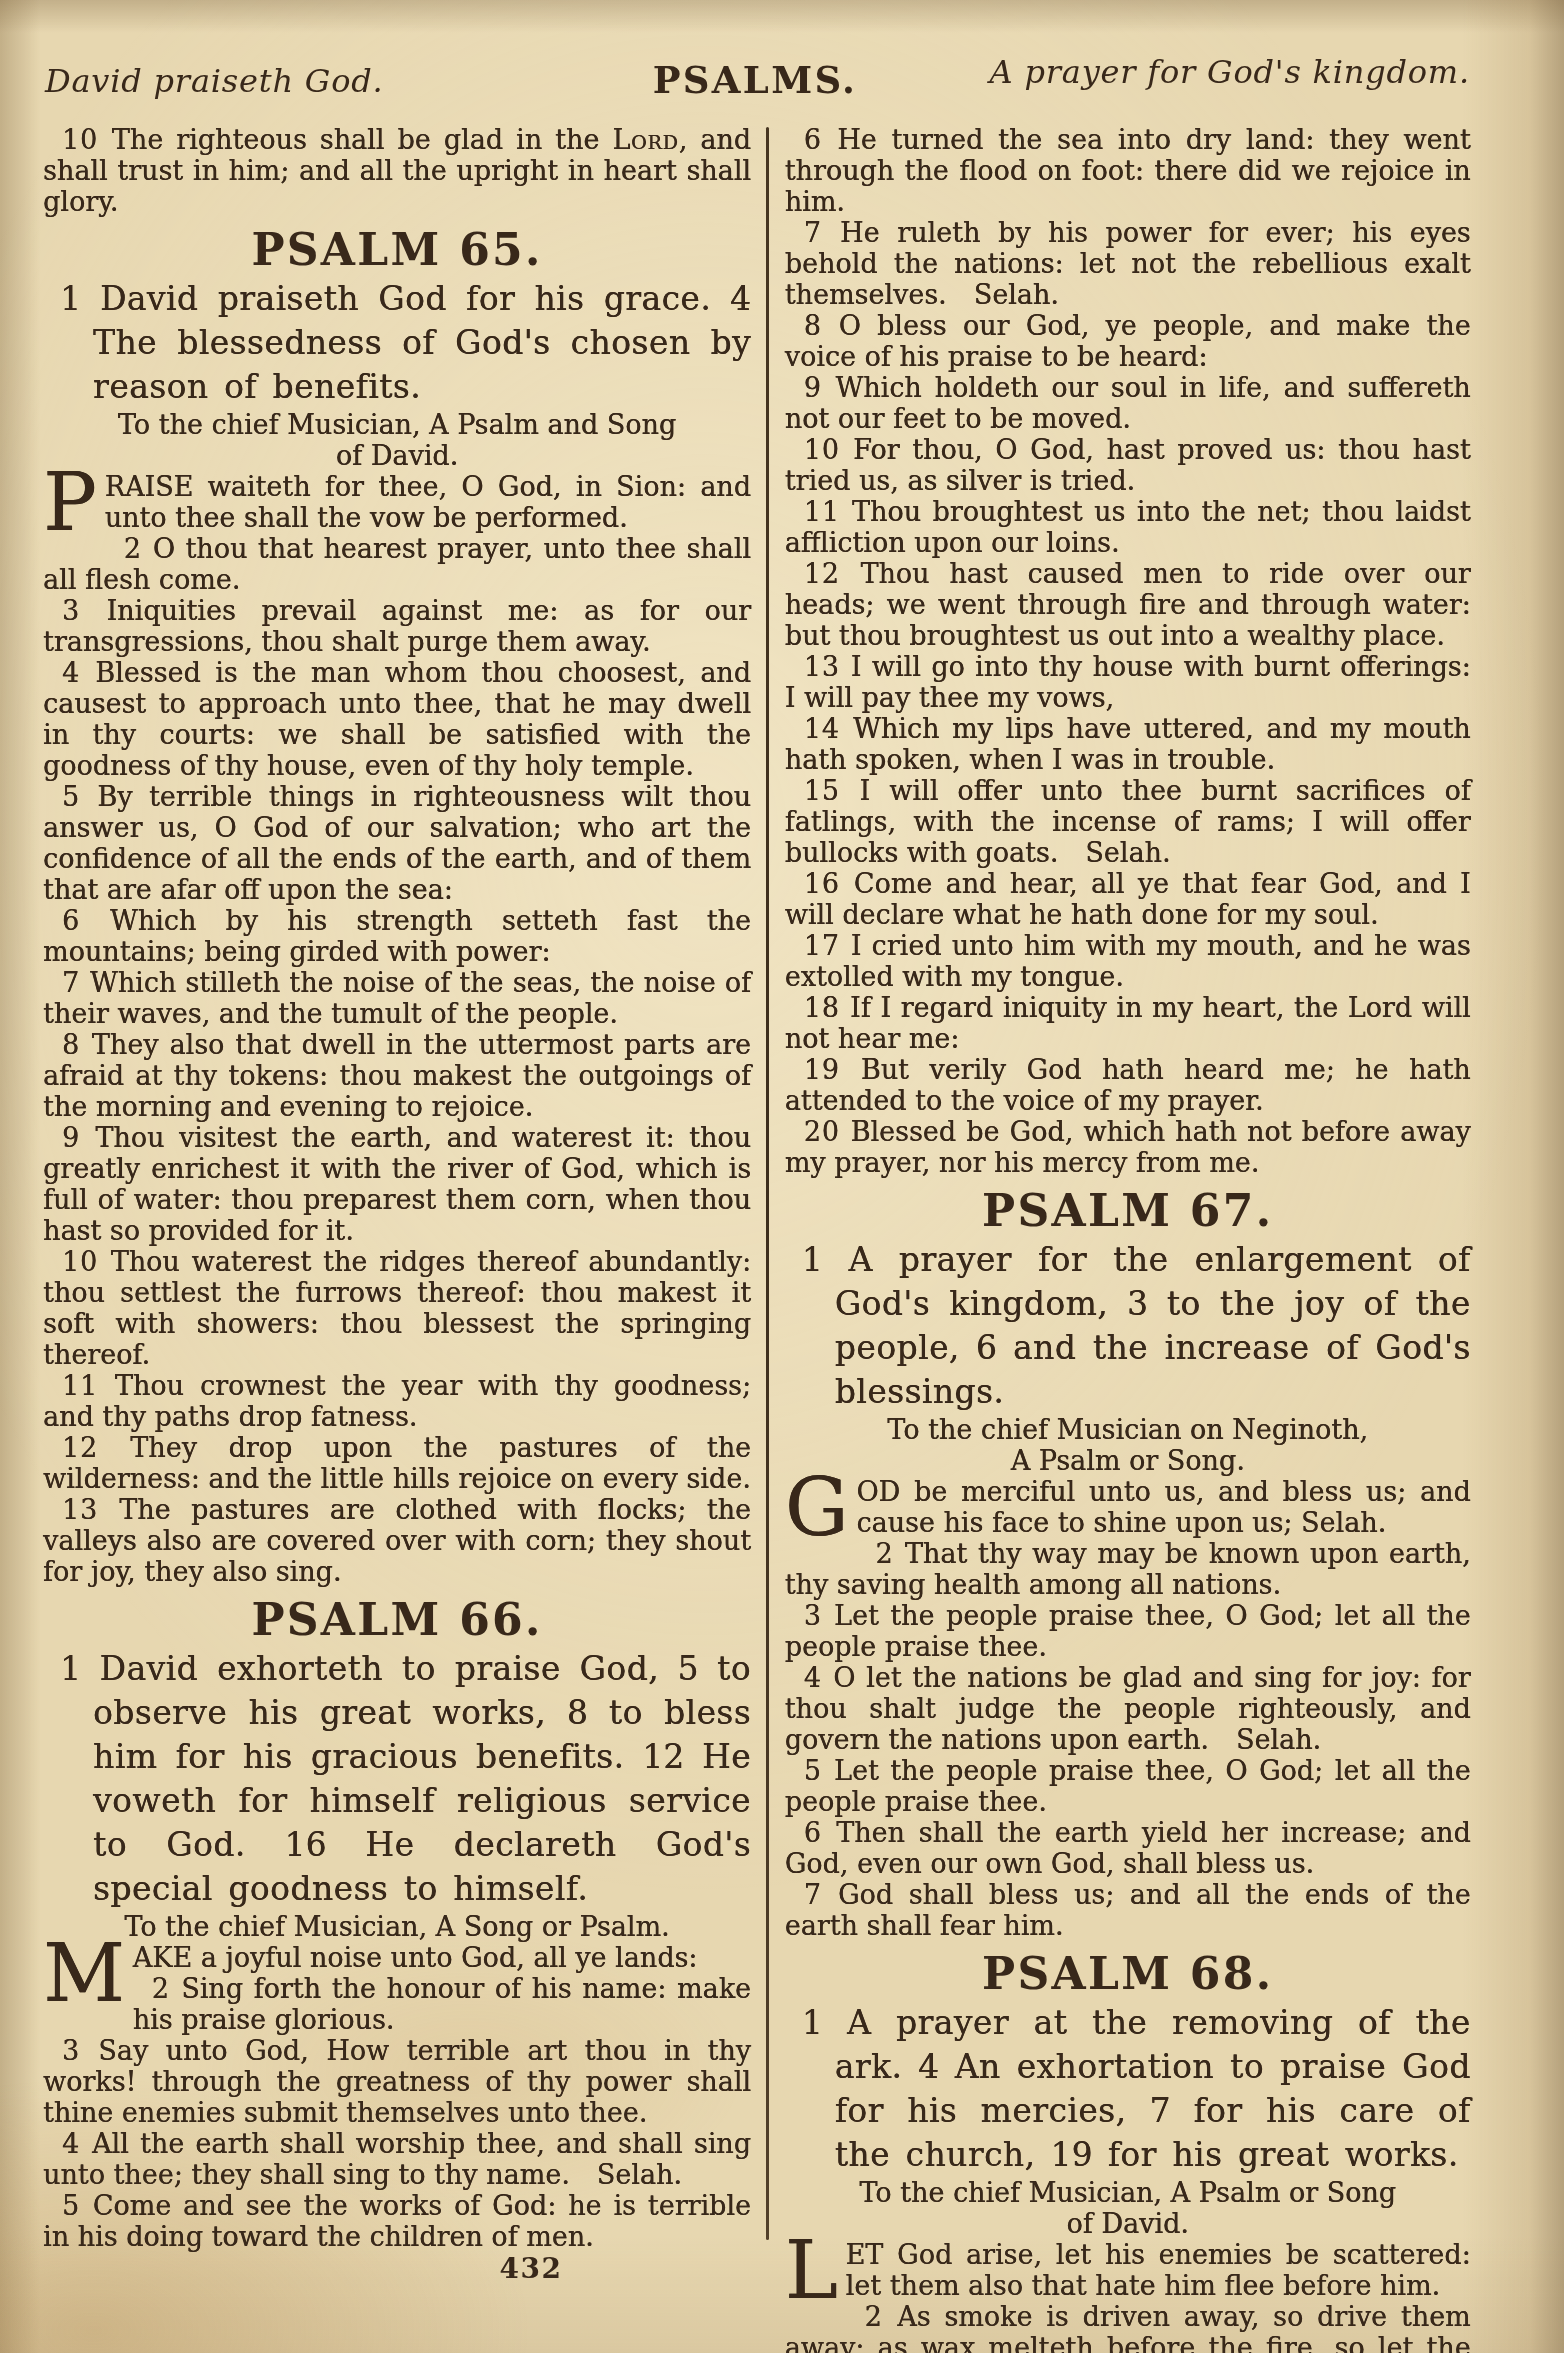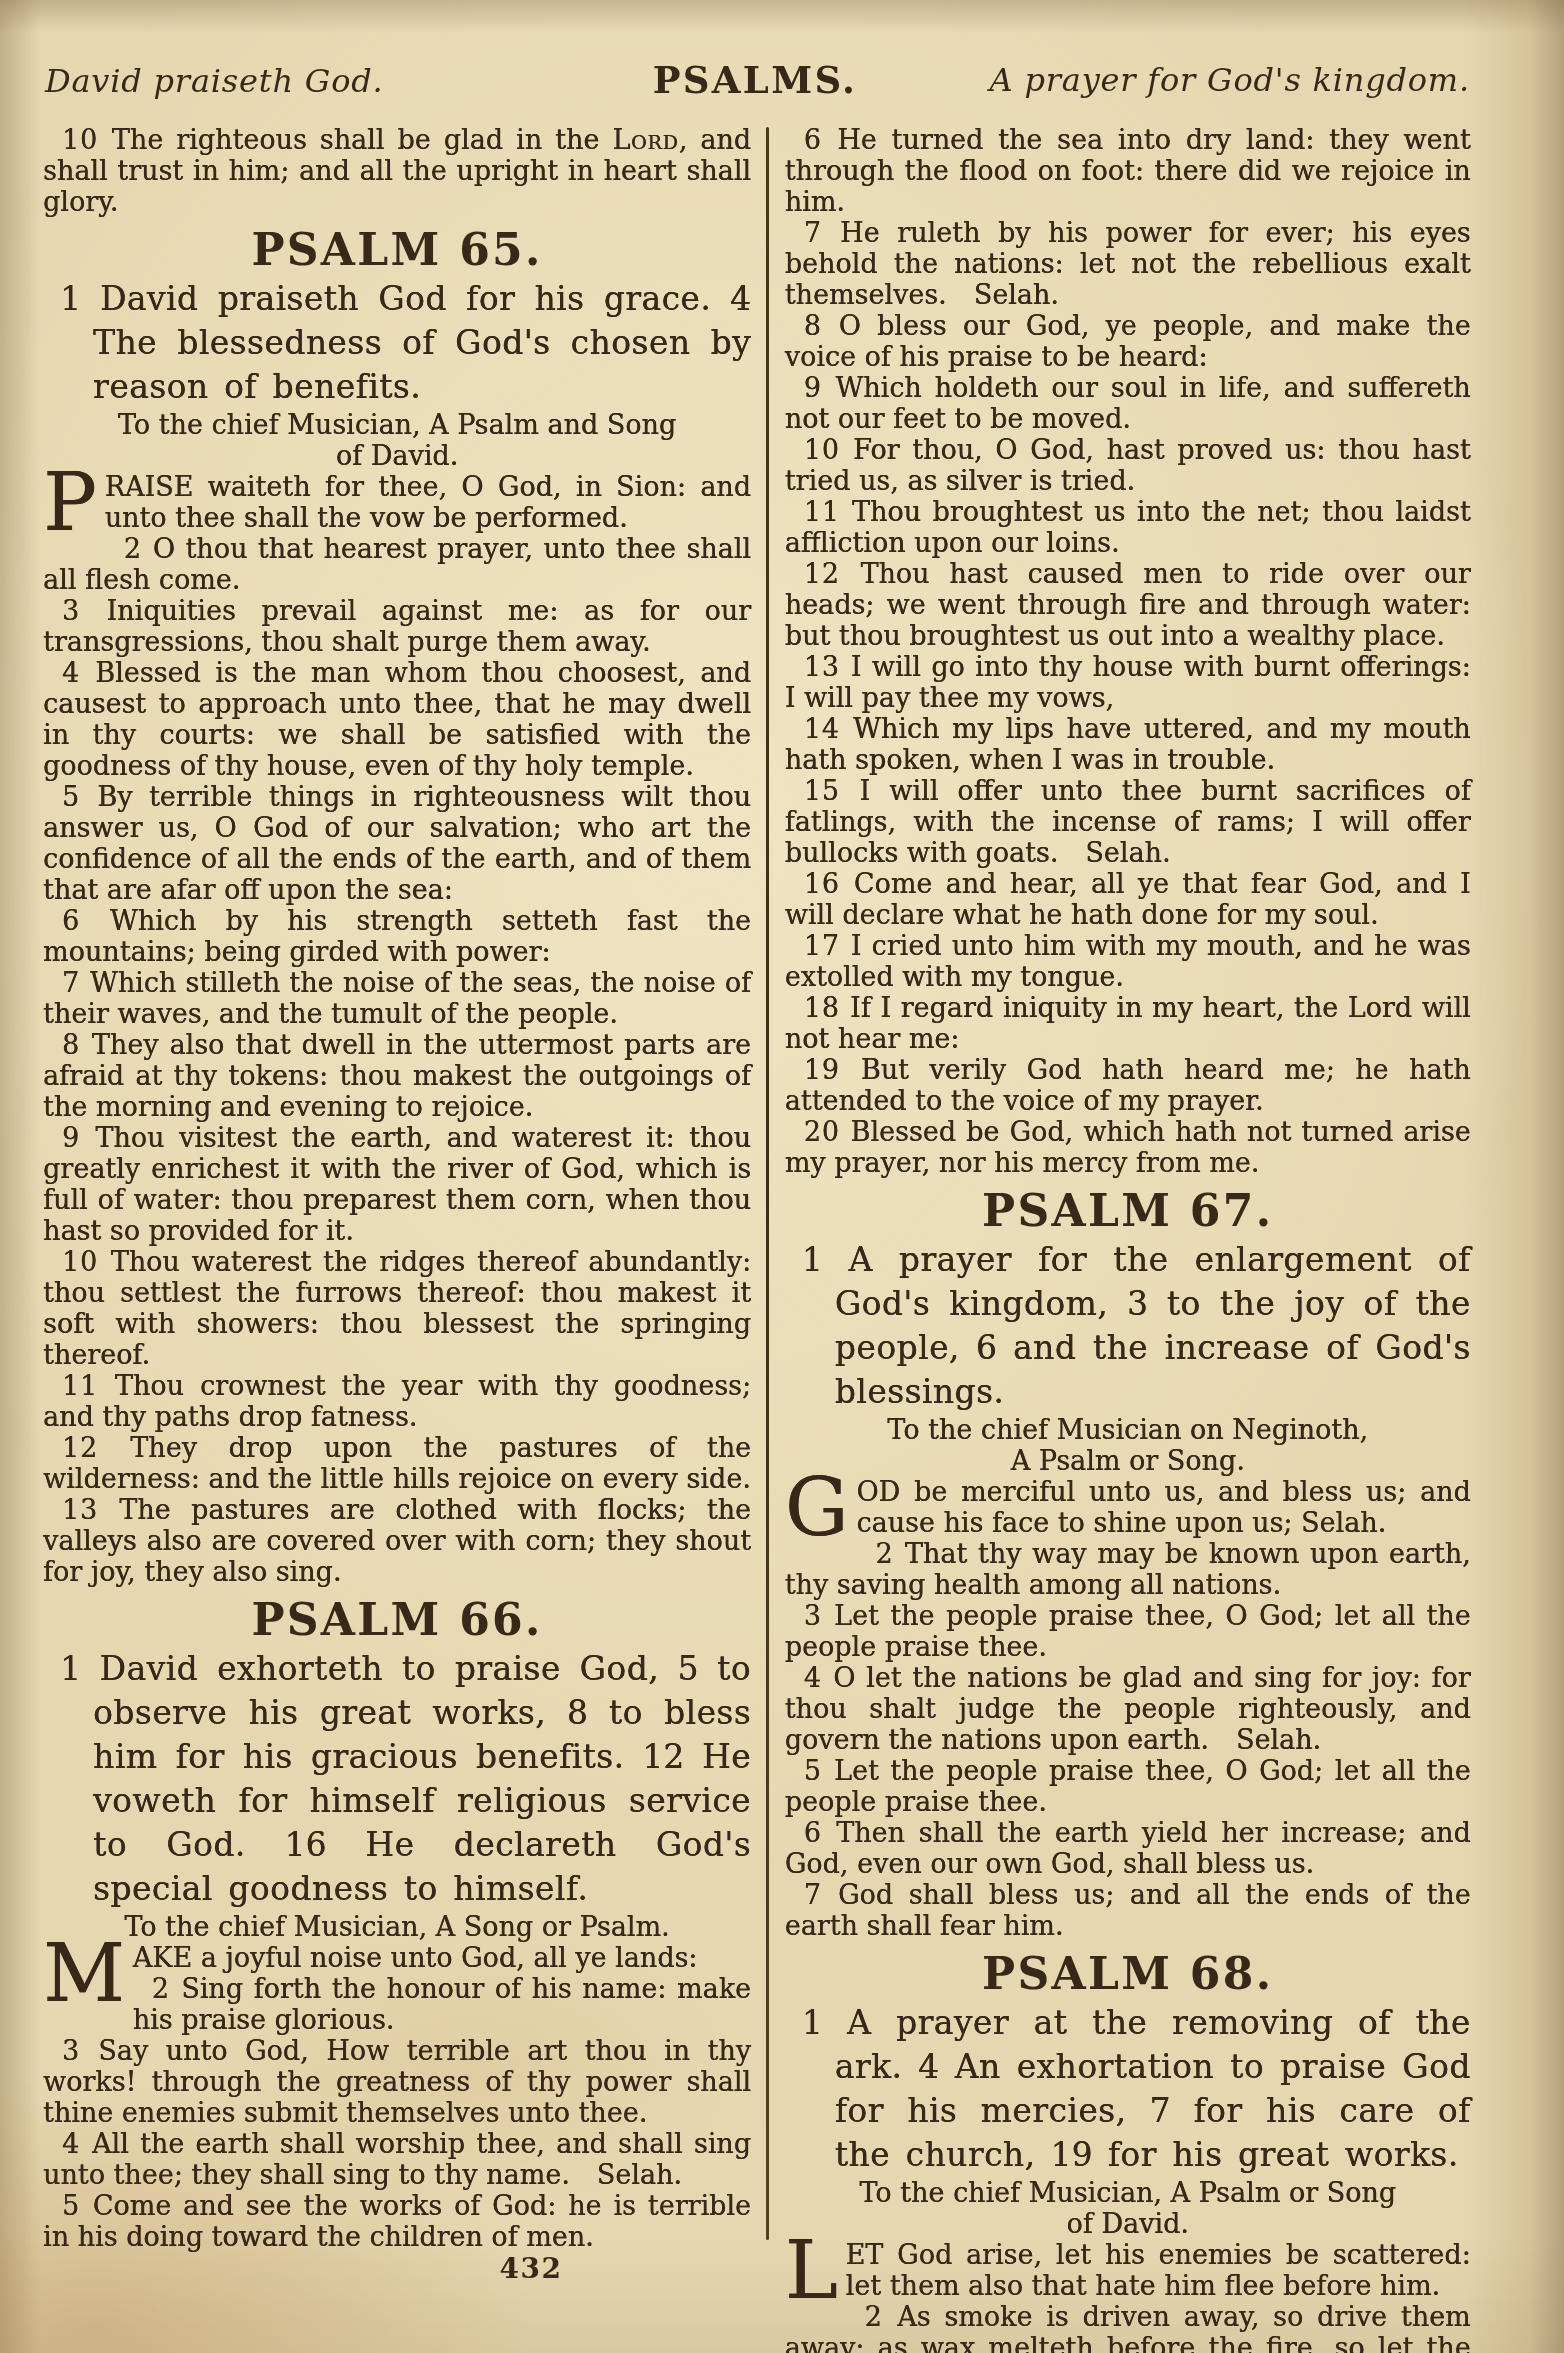--- a/index.html
+++ b/index.html
@@ -15,21 +15,21 @@
       linear-gradient(90deg, rgba(118,92,52,.32) 0, rgba(118,92,52,0) 2.6%),
       linear-gradient(270deg, rgba(105,80,46,.40) 0, rgba(150,118,72,.20) 2.2%, rgba(150,118,72,0) 6.5%),
       linear-gradient(180deg, rgba(112,86,50,.30) 0, rgba(112,86,50,0) 1.4%),
       linear-gradient(0deg, rgba(142,112,66,.14) 0, rgba(142,112,66,0) 5%);
   }
   .page{position:absolute;inset:0;}
   
   .header{position:absolute;top:49px;left:0;width:100%;height:70px;}
   .rh{font-style:italic;font-size:32px;letter-spacing:0.8px;}
   .rh-left{position:absolute;left:45px;top:12.5px;}
-  .rh-right{position:absolute;right:95px;top:12px;margin-left:45px;}
+  .rh-right{position:absolute;right:95px;top:4px;margin-left:45px;}
   .book-title{position:absolute;left:755px;top:9.4px;transform:translateX(-50%);
     font-size:37px;letter-spacing:2.3px;font-weight:bold;}
   
   .columns{position:absolute;top:124px;left:43px;right:92px;bottom:47px;display:flex;}
   .col{width:708px;
     font-size:27px;line-height:31px;text-align:justify;
     text-shadow:0.3px 0 0 currentColor;
     hyphens:auto;-webkit-hyphens:auto;}
   .col.right-col{width:686px;}
   .divider{width:3.1px;background:linear-gradient(180deg,#473621 0,#3c2d1c 50%,#52402a 100%);
@@ -106,21 +106,21 @@
         <p class="verse"><span class="vnum">10 </span><span><span>For thou, O God, hast proved us: thou hast tried us, as silver is tried.</span></span></p>
         <p class="verse"><span class="vnum">11 </span><span><span>Thou broughtest us into the net; thou laidst affliction upon our loins.</span></span></p>
         <p class="verse"><span class="vnum">12 </span><span><span>Thou hast caused men to ride over our heads; we went through fire and through water: but thou broughtest us out into a wealthy </span><span class="it">place.</span></span></p>
         <p class="verse"><span class="vnum">13 </span><span><span>I will go into thy house with burnt offerings: I will pay thee my vows,</span></span></p>
         <p class="verse"><span class="vnum">14 </span><span><span>Which my lips have uttered, and my mouth hath spoken, when I was in trouble.</span></span></p>
         <p class="verse"><span class="vnum">15 </span><span><span>I will offer unto thee burnt sacrifices of fatlings, with the incense of rams; I will offer bullocks with goats. Selah.</span></span></p>
         <p class="verse"><span class="vnum">16 </span><span><span>Come </span><span class="it">and</span><span> hear, all ye that fear God, and I will declare what he hath done for my soul.</span></span></p>
         <p class="verse"><span class="vnum">17 </span><span><span>I cried unto him with my mouth, and he was extolled with my tongue.</span></span></p>
         <p class="verse"><span class="vnum">18 </span><span><span>If I regard iniquity in my heart, the Lord will not hear </span><span class="it">me:</span></span></p>
         <p class="verse"><span class="vnum">19 </span><span><span class="it">But</span><span> verily God hath heard </span><span class="it">me;</span><span> he hath attended to the voice of my prayer.</span></span></p>
-        <p class="verse"><span class="vnum">20 </span><span><span>Blessed </span><span class="it">be</span><span> God, which hath not turned arise my prayer, nor his mercy from me.</span></span></p>
+        <p class="verse"><span class="vnum">20 </span><span><span>Blessed </span><span class="it">be</span><span> God, which hath not before away my prayer, nor his mercy from me.</span></span></p>
         <h2 class="psalm-heading">PSALM 67.</h2>
         <p class="argument it"><span>1 </span><span class="it">A prayer for the enlargement of God's kingdom,</span><span> 3 </span><span class="it">to the joy of the people,</span><span> 6 </span><span class="it">and the increase of God's blessings.</span></p>
         <div class="inscription">
           <div class="insc-line"><span>To the chief Musician on Neginoth,</span></div>
           <div class="insc-line"><span>A Psalm </span><span class="it">or</span><span> Song.</span></div>
         </div>
         <p class="verse has-dropcap"><span class="dropcap">G</span><span><span>OD be merciful unto us, and bless us; </span><span class="it">and</span><span> cause his face to shine upon us; Selah.</span></span></p>
         <p class="verse"><span class="vnum">2 </span><span><span>That thy way may be known upon earth, thy saving health among all nations.</span></span></p>
         <p class="verse"><span class="vnum">3 </span><span><span>Let the people praise thee, O God; let all the people praise thee.</span></span></p>
         <p class="verse"><span class="vnum">4 </span><span><span>O let the nations be glad and sing for joy: for thou shalt judge the people righteously, and govern the nations upon earth. Selah.</span></span></p>

